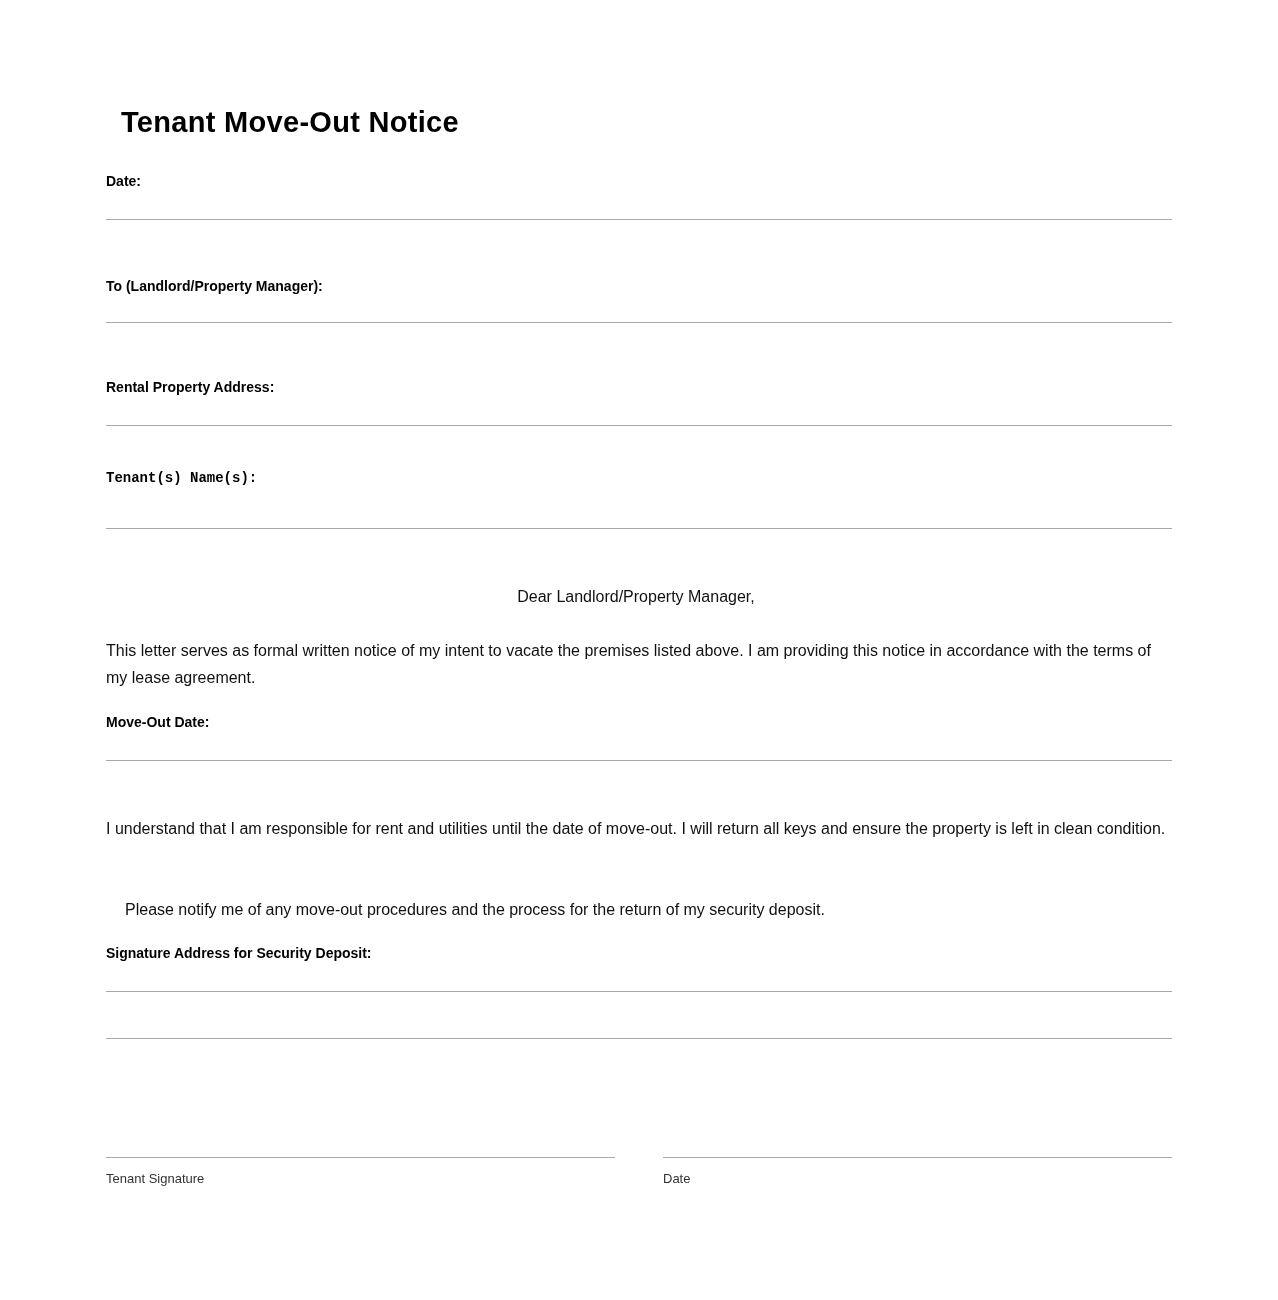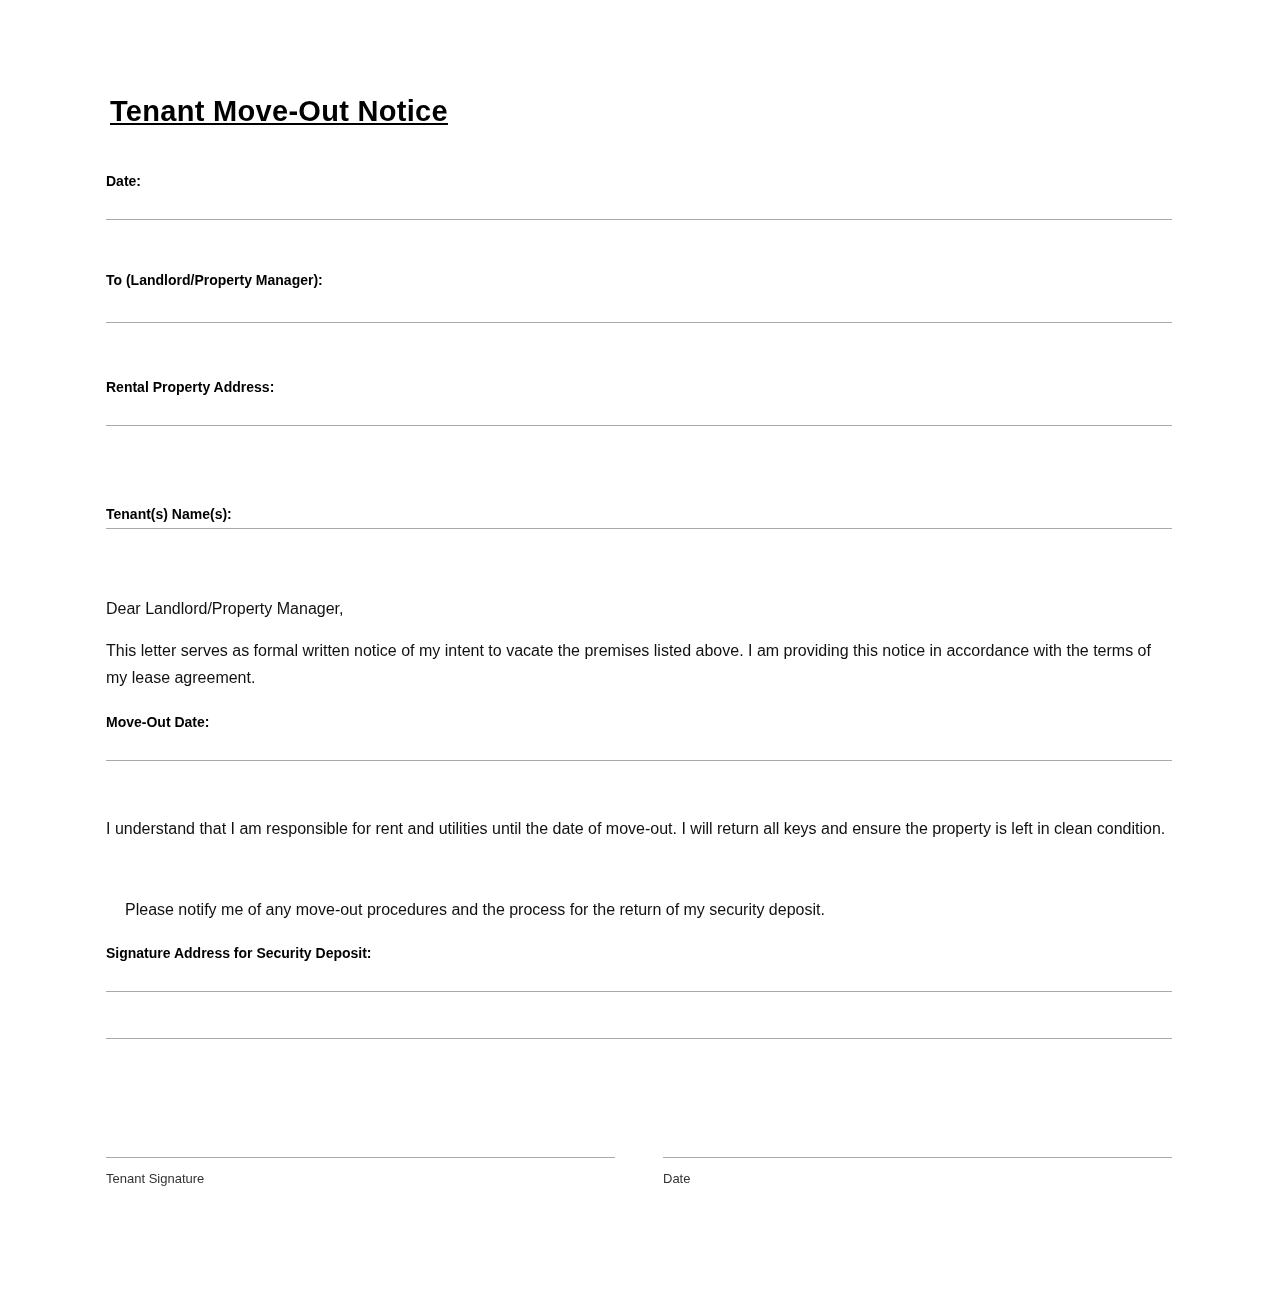--- a/index.html
+++ b/index.html
@@ -2,22 +2,22 @@
 <html><head>
   <meta charset="utf-8">
   <style>
     html, body { margin: 0; padding: 0; background: #ffffff; }
     body {
       width: 1278px; height: 1300px; position: relative; overflow: hidden;
       font-family: "Liberation Sans", sans-serif; color: #000;
     }
     .page { position: absolute; left: 106px; top: 0; width: 1066px; }
     .title {
-      position: absolute; left: 0; top: 88px; margin: 4px;
-      font-size: 29px; font-weight: bold; letter-spacing: 0.3px; line-height: 38px; text-decoration: underline;
+      position: absolute; left: 0; top: 88px; margin: 15px;
+      font-size: 29px; font-weight: bold; letter-spacing: 0.3px; line-height: 38px;
     }
     .label {
       position: absolute; left: 0; font-size: 14px; font-weight: bold; line-height: 20px;
     }
     .rule {
       position: absolute; left: 0; width: 1066px; height: 0;
       border-top: 1px solid #aaaaaa;
     }
     .para {
       position: absolute; left: 0; width: 1060px; margin: 0;
@@ -32,30 +32,30 @@
   </style>
 </head>
 <body>
 
 <div class="page">
   <h1 class="title">Tenant Move-Out Notice</h1>
 
   <div class="label" style="top:171px;">Date:</div>
   <div class="rule" style="top:219px;"></div>
 
-  <div class="label" style="top:270px;">To (Landlord/Property Manager):</div>
+  <div class="label" style="top:276px;">To (Landlord/Property Manager):</div>
   <div class="rule" style="top:322px;"></div>
 
   <div class="label" style="top:377px;">Rental Property Address:</div>
   <div class="rule" style="top:425px;"></div>
 
-  <div class="label" style="top:504px;">Tenant(s) Name(s):</div>
+  <div class="label" style="top:468px;font-family:Liberation Mono, monospace;">Tenant(s) Name(s):</div>
   <div class="rule" style="top:528px;"></div>
 
-  <p class="para" style="top:595px;">Dear Landlord/Property Manager,</p>
+  <p class="para" style="top:583px;text-align:center;">Dear Landlord/Property Manager,</p>
 
   <p class="para" style="top:637px;">This letter serves as formal written notice of my intent to vacate the premises listed above. I am providing this notice in accordance with the terms of my lease agreement.</p>
 
   <div class="label" style="top:712px;text-align:right;">Move-Out Date:</div>
   <div class="rule" style="top:760px;"></div>
 
   <p class="para" style="top:815px;">I understand that I am responsible for rent and utilities until the date of move-out. I will return all keys and ensure the property is left in clean condition.</p>
 
   <p class="para" style="top:896px;margin-left:19px;">Please notify me of any move-out procedures and the process for the return of my security deposit.</p>
 

